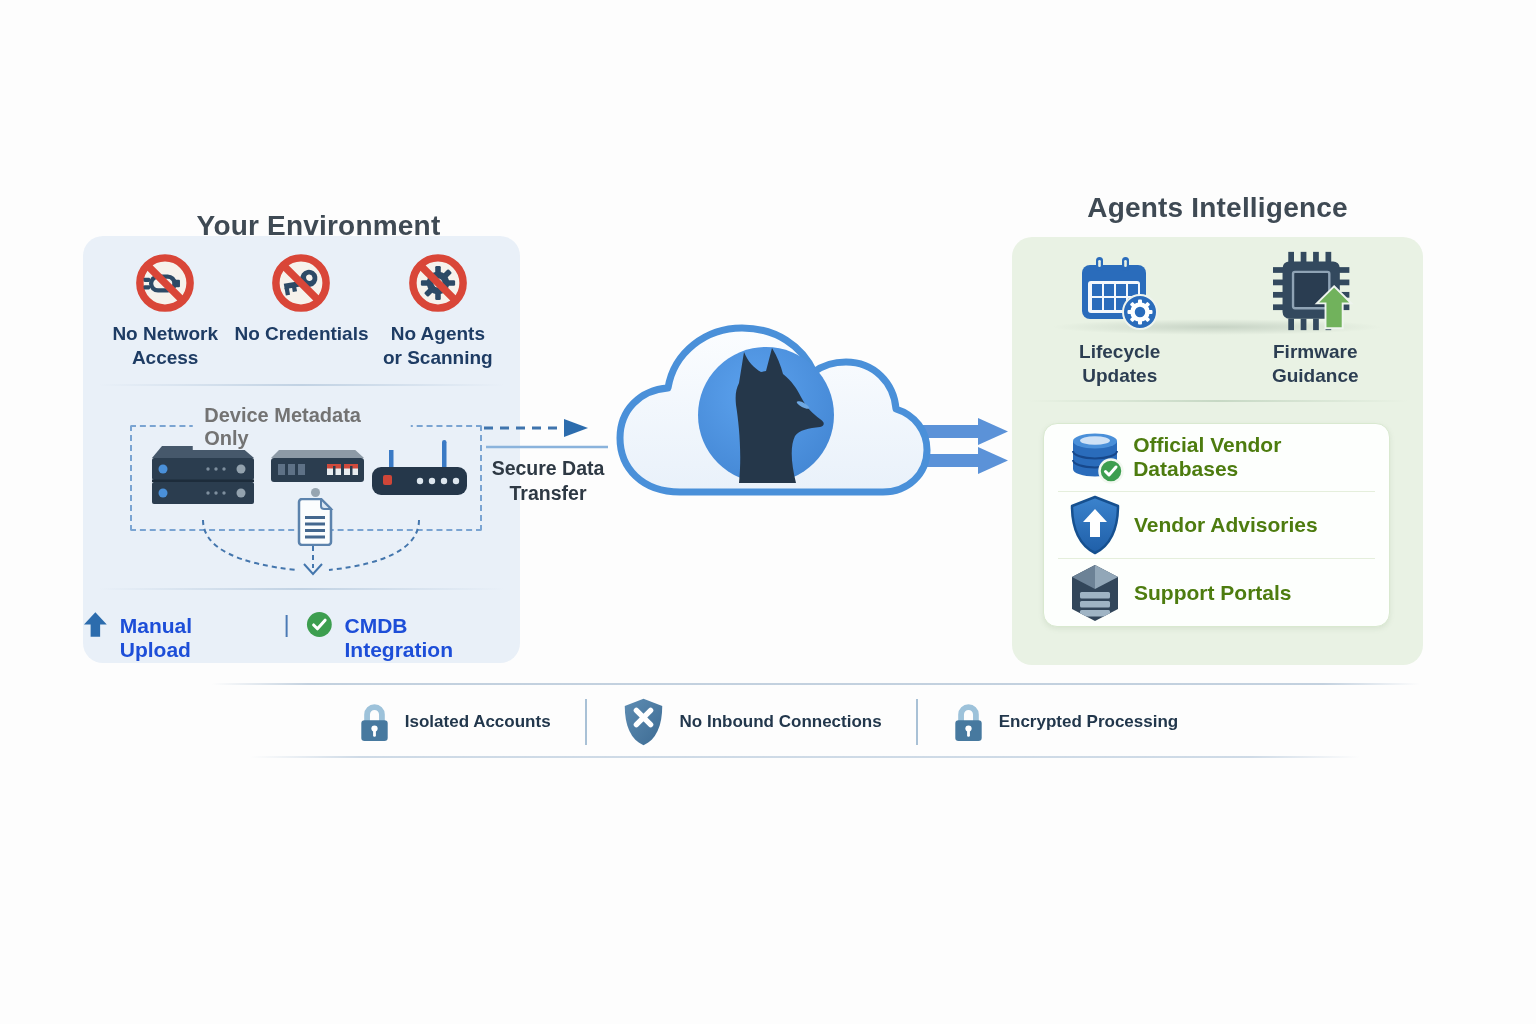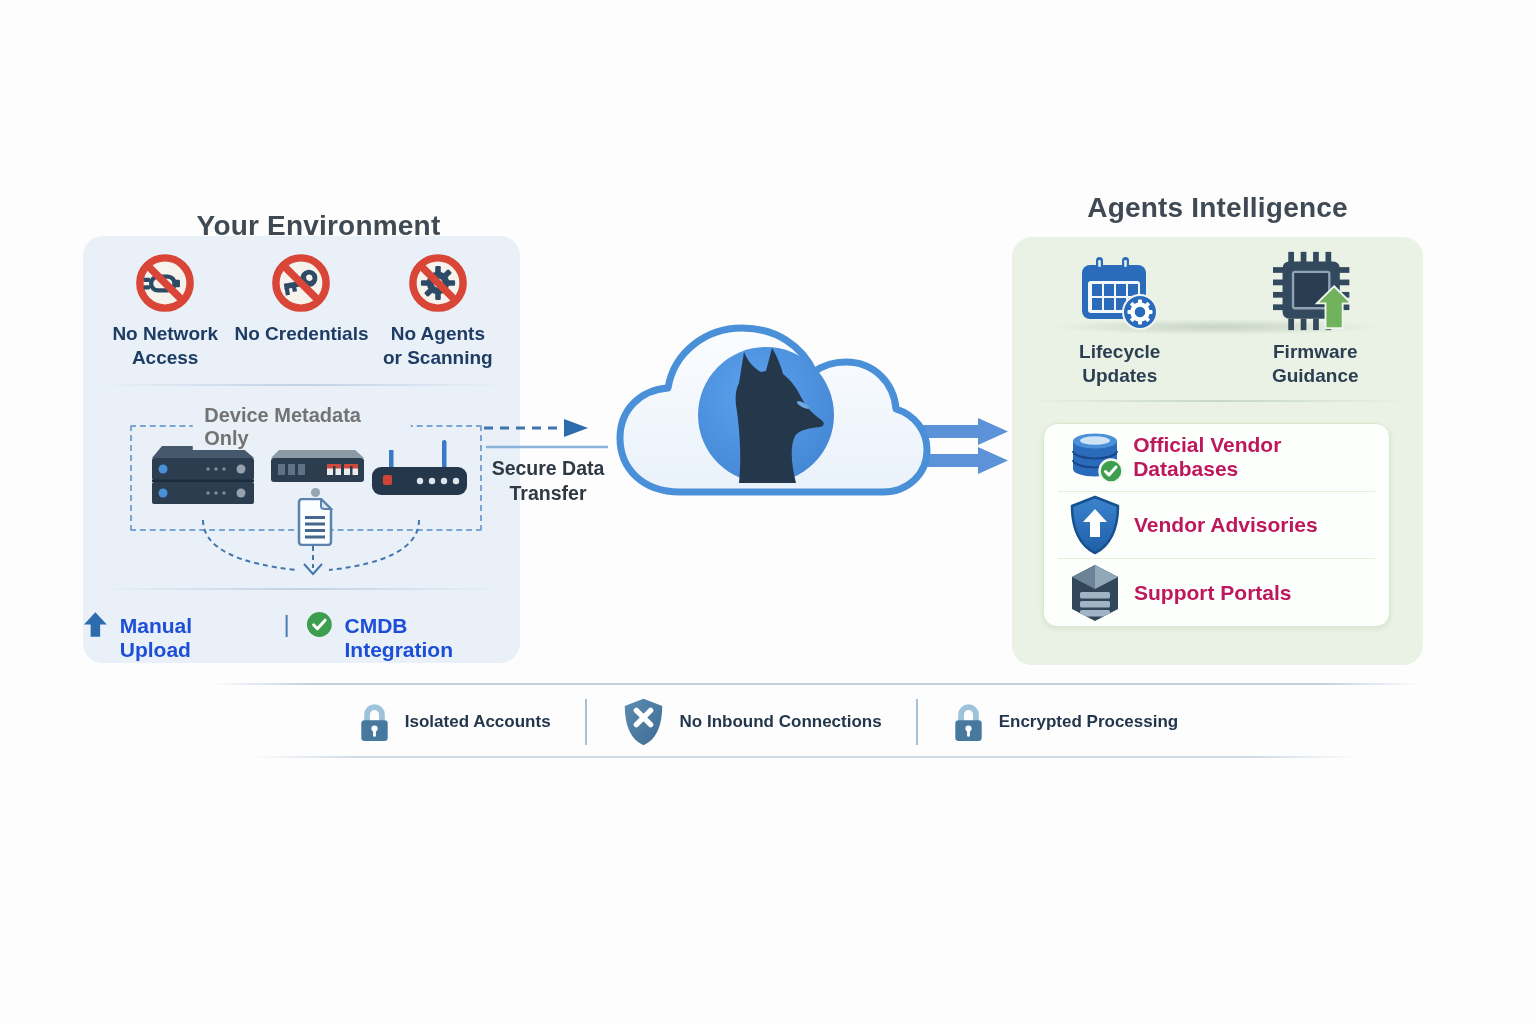--- a/index.html
+++ b/index.html
@@ -58,21 +58,21 @@
   .cap-label{margin-top:9px;font-size:19px;line-height:1.25;font-weight:600;color:#2c3e52;text-align:center;}
   .cap-shadow{position:absolute;left:40px;top:82px;width:330px;height:16px;border-radius:50%;
       background:radial-gradient(closest-side,rgba(120,140,125,.30),rgba(120,140,125,0));z-index:0;}
 
   
   .source-card{position:absolute;left:31px;top:186px;width:347px;height:204px;background:#fdfffd;
                border:1.5px solid #d9e9d0;border-radius:14px;box-shadow:0 2px 5px rgba(120,150,110,.15);
                box-sizing:border-box;display:flex;flex-direction:column;justify-content:space-evenly;}
   .source-row{display:flex;align-items:center;height:62px;padding-left:18px;}
   .source-icon{width:66px;display:flex;justify-content:center;align-items:center;}
-  .source-label{font-size:21px;font-weight:600;color:#be185d;margin-left:6px;}
+  .source-label{font-size:21px;font-weight:600;color:#4d7c0f;margin-left:6px;}
   .card-sep{height:1px;background:#e5efdc;margin:0 14px;}
 
   
   .hline{position:absolute;height:2px;}
   .hline-top{left:212px;top:683px;width:1208px;
       background:linear-gradient(90deg,rgba(170,190,210,0),rgba(170,190,210,.7) 8%,rgba(170,190,210,.7) 92%,rgba(170,190,210,0));}
   .hline-bottom{left:250px;top:756px;width:1110px;
       background:linear-gradient(90deg,rgba(175,195,215,0),rgba(175,195,215,.6) 10%,rgba(175,195,215,.6) 90%,rgba(175,195,215,0));}
   .security-bar{position:absolute;left:0;top:696px;width:100%;height:52px;display:flex;
                 align-items:center;justify-content:center;}

